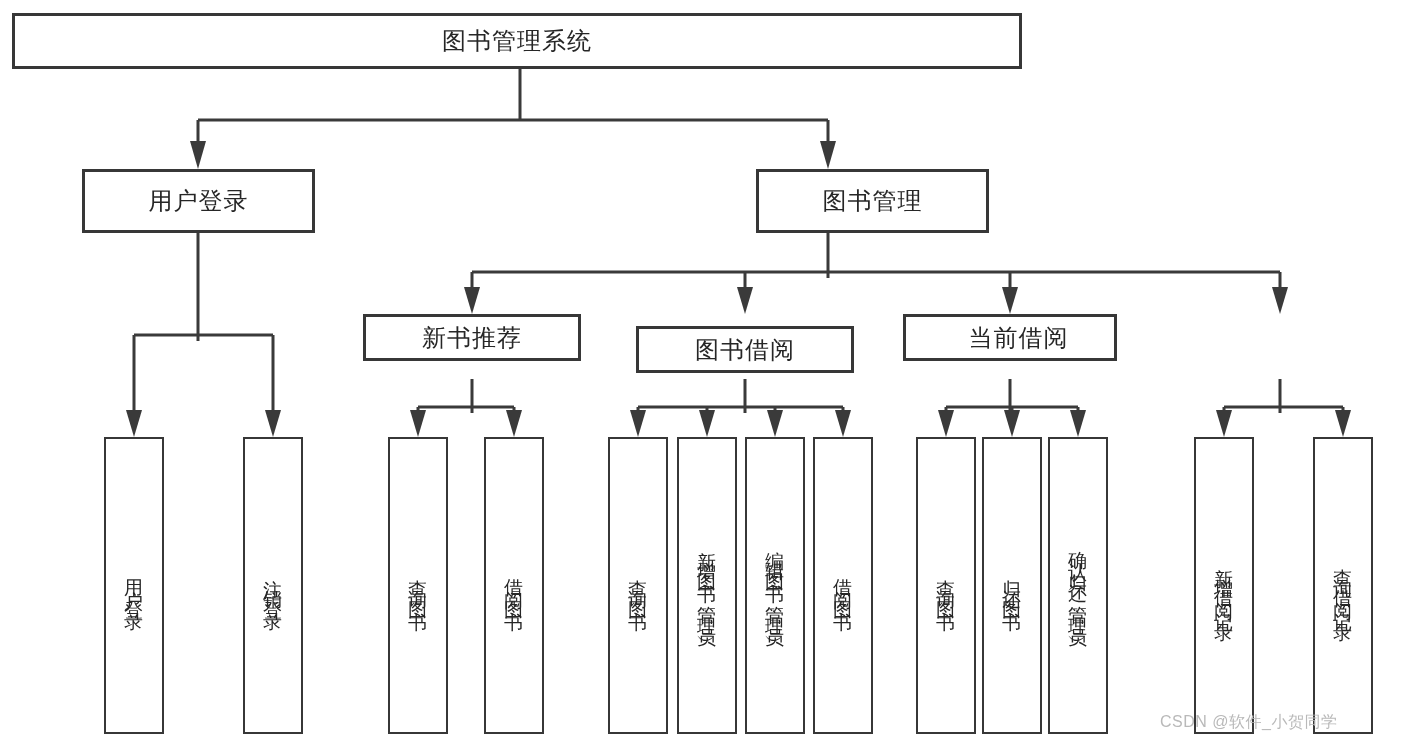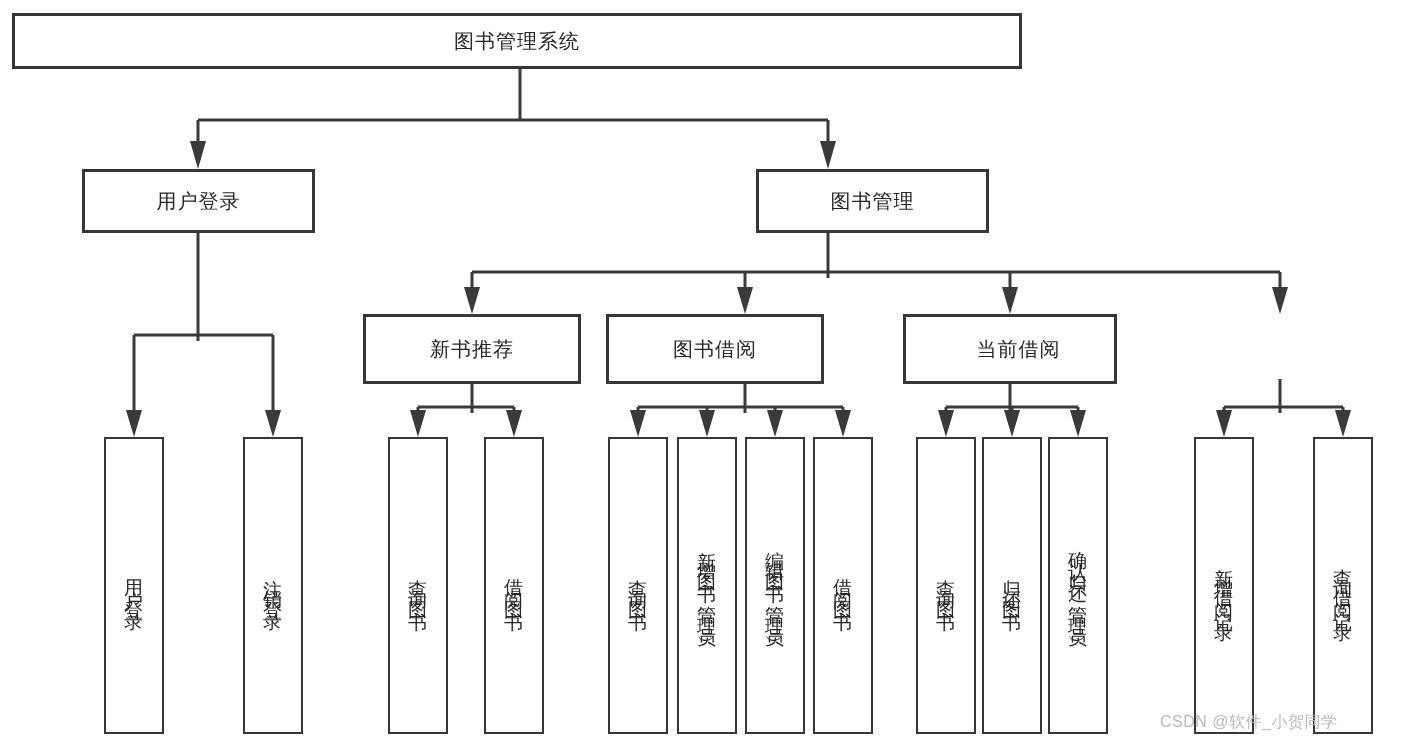--- a/index.html
+++ b/index.html
@@ -19,30 +19,30 @@
   }
   .node {
     position: absolute;
     box-sizing: border-box;
     background: #ffffff;
     border: 3px solid #373737;
     color: #262626;
     display: flex;
     align-items: center;
     justify-content: center;
-    font-size: 20px;
+    font-size: 24px;
     letter-spacing: 1px;
     white-space: nowrap;
   }
   .root  { left: 12px;  top: 13px;  width: 1010px; height: 56px; }
   .lvl2a { left: 82px;  top: 169px; width: 233px;  height: 64px; }
   .lvl2b { left: 712px; top: 169px; width: 233px;  height: 64px; margin-left: 44px; }
-  .lvl3  { top: 314px; width: 218px; height: 70px; }
+  .lvl3  { top: 314px; width: 218px; height: 47px; }
   .l3a { left: 363px; }
-  .l3b { left: 606px; }
+  .l3b { left: 636px; margin-top: 12px; }
   .l3c { left: 903px;  width: 214px; padding-left: 17px; }
   .l3d { left: 1173px; width: 214px; }
   .leaf {
     top: 437px;
     width: 60px;
     height: 297px;
     border-width: 2.5px;
     font-size: 19px;
   }
   .leaf .vtext {

